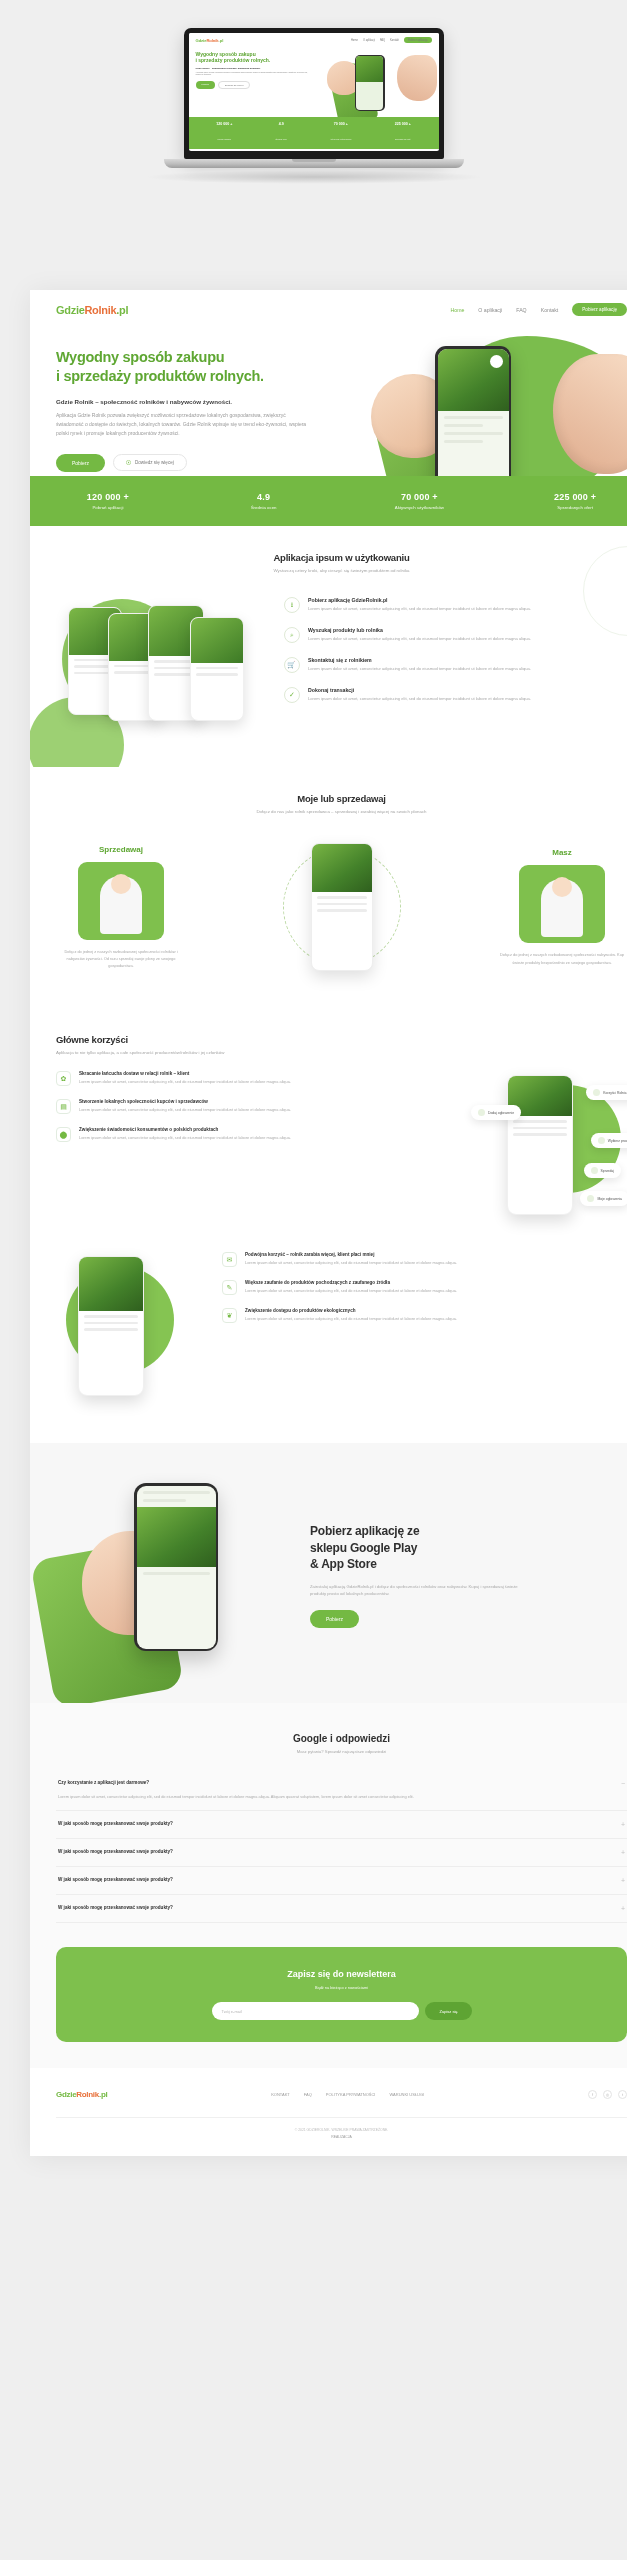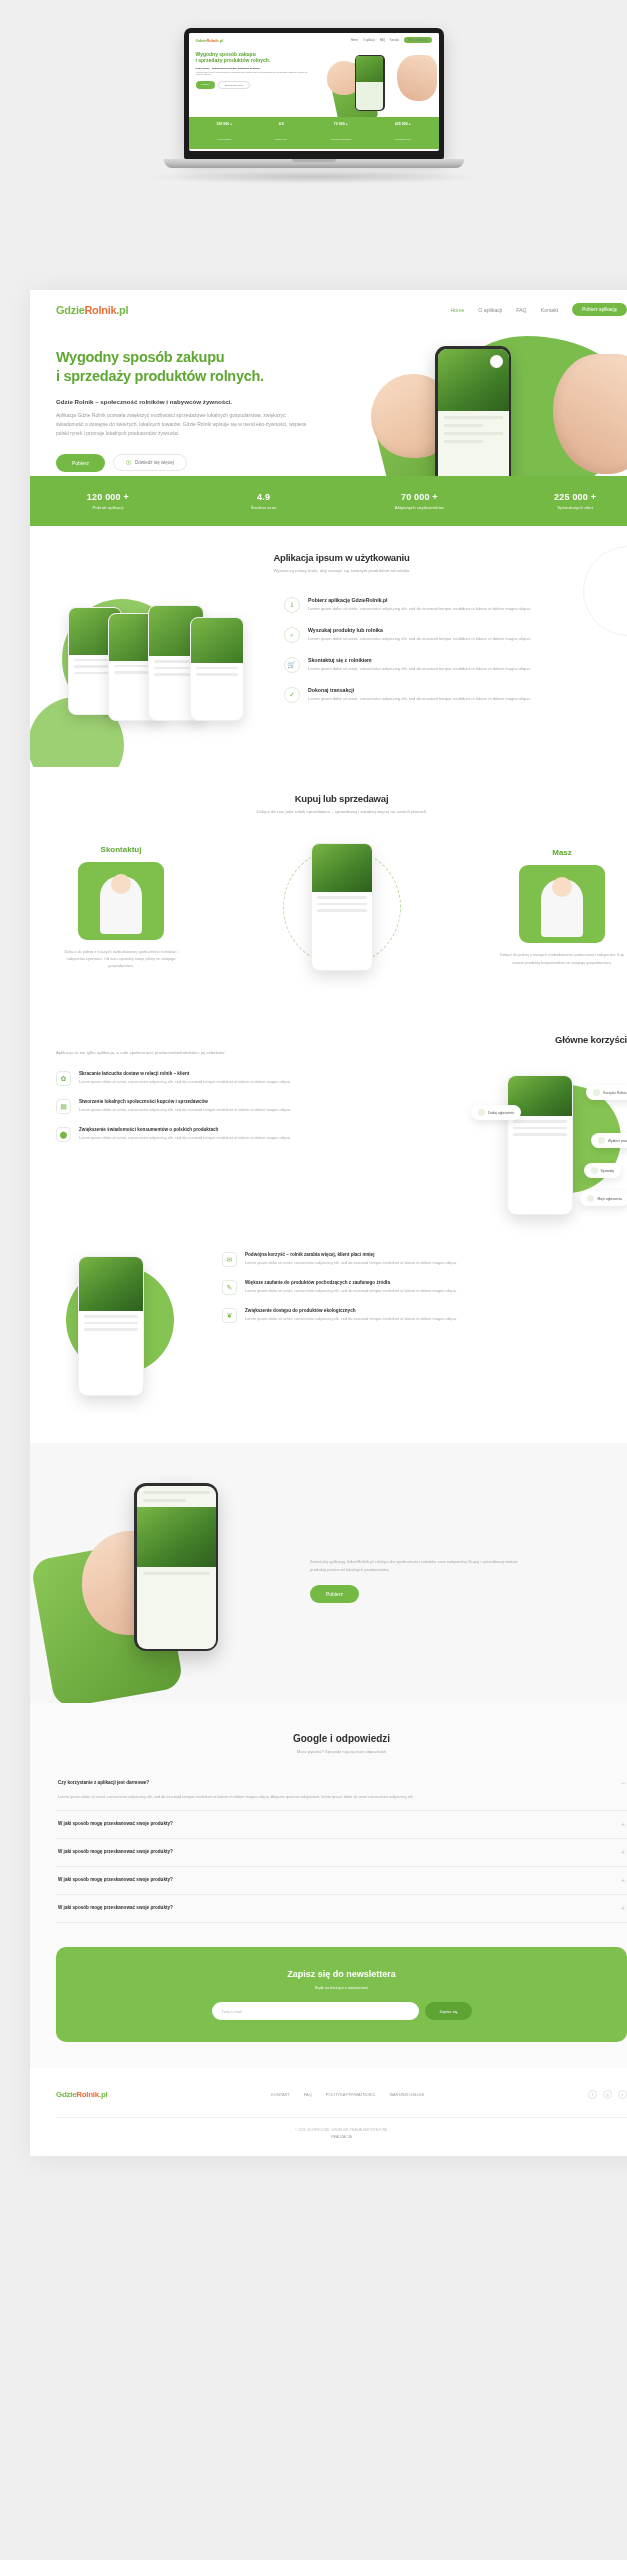--- a/index.html
+++ b/index.html
@@ -119,21 +119,21 @@
   .phone-chip{position:absolute;right:6px;top:6px;width:13px;height:13px;background:#fff;border-radius:50%}
   
   .stats{display:flex;background:#74b943;color:#fff;padding:16px 0;text-align:center}
   .stat{flex:1}
   .stat b{display:block;font-size:9px;letter-spacing:.2px}
   .stat i{font-style:normal;font-size:4.4px;opacity:.9;display:block;margin-top:3px}
   
   .sec{padding:26px 26px;position:relative;overflow:hidden}
   .sec h2{text-align:center;font-size:9.5px;font-weight:bold;color:#2f2f2f;letter-spacing:-.2px}
   .sec .sh{text-align:center;font-size:4.4px;color:#a5a5a5;margin-top:5px}
-  .sec h2.l{text-align:right}
+  .sec h2.l{text-align:left}
   .sec .sh.l{text-align:left}
   
   .steps-wrap{display:flex;gap:18px;margin-top:18px;align-items:flex-start}
   .steps-visual{position:relative;width:210px;height:150px}
   .sv-blob{position:absolute;left:6px;top:8px;width:120px;height:120px;background:#86c452;border-radius:50%;opacity:.9}
   .sv-blob2{position:absolute;left:-28px;bottom:-52px;width:96px;height:96px;background:#8cc85a;border-radius:50%;opacity:.85}
   .mphone{position:absolute;background:#fff;border-radius:8px;box-shadow:0 5px 14px rgba(0,0,0,.13);overflow:hidden;border:1px solid #f0f0f0}
   .m1{left:12px;top:16px;width:54px;height:108px}
   .m2{left:52px;top:22px;width:54px;height:108px}
   .m3{left:92px;top:14px;width:56px;height:116px}
@@ -392,25 +392,25 @@
           <div>
               <b>Dokonaj transakcji</b>
               <p>Lorem ipsum dolor sit amet, consectetur adipiscing elit, sed do eiusmod tempor incididunt ut labore et dolore magna aliqua.</p>
             </div>
         </div>
       </div>
     </div>
   </div>
 
   <div class="sec">
-    <h2>Kupuj lub sprzedawaj</h2>
+    <h2>Moje lub sprzedawaj</h2>
     <div class="sh">Dołącz do nas jako rolnik sprzedawca – sprzedawaj i zarabiaj więcej na swoich plonach</div>
     <div class="bs">
       <div class="bs-col">
-        <h3>Skontaktuj</h3>
+        <h3>Sprzedawaj</h3>
         <div class="bs-card">
             <div class="bs-person">
               <div class="bs-head"></div>
             </div>
           </div>
         <p>Dołącz do jednej z naszych rozbudowanej społeczności rolników i nabywców żywności. Od razu sprzedaj swoje plony ze swojego gospodarstwa.</p>
       </div>
       <div class="bs-center">
         <div class="bs-ring"></div>
         <div class="bs-phone">
@@ -533,20 +533,25 @@
       <div class="dl-phone">
         <div class="phone-s">
           <div class="phone-line"></div>
           <div class="phone-line s"></div>
           <div class="phone-img" style="height:60px"></div>
           <div class="phone-line"></div>
         </div>
       </div>
     </div>
     <div class="dl-txt">
+      <h2>
+        <span>Pobierz aplikację ze</span><br>
+        <span>sklepu Google Play</span><br>
+        <span>&amp; App Store</span>
+      </h2>
       <p>Zainstaluj aplikację GdzieRolnik.pl i dołącz do społeczności rolników oraz nabywców. Kupuj i sprzedawaj świeże produkty prosto od lokalnych producentów.</p>
       <div style="margin-top:14px"><span class="btn-primary">Pobierz</span></div>
     </div>
   </div>
 
   <div class="faq">
     <h2>Google i odpowiedzi</h2>
     <div class="sh">Masz pytania? Sprawdź najczęstsze odpowiedzi</div>
     <div class="faq-list">
       <div class="faq-item">

